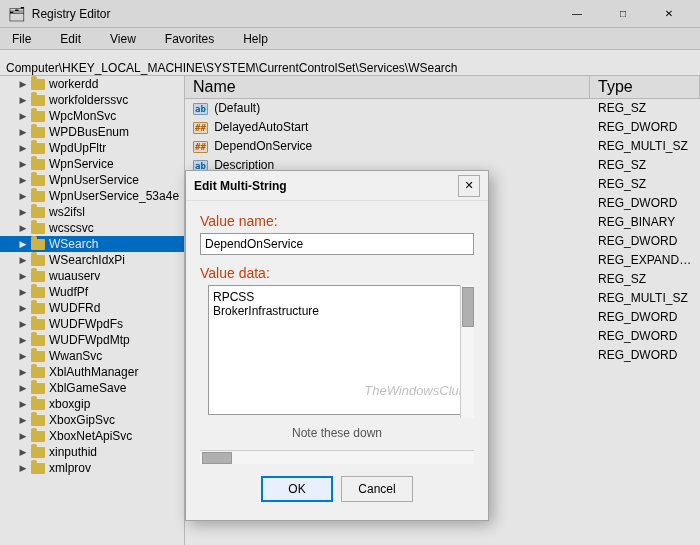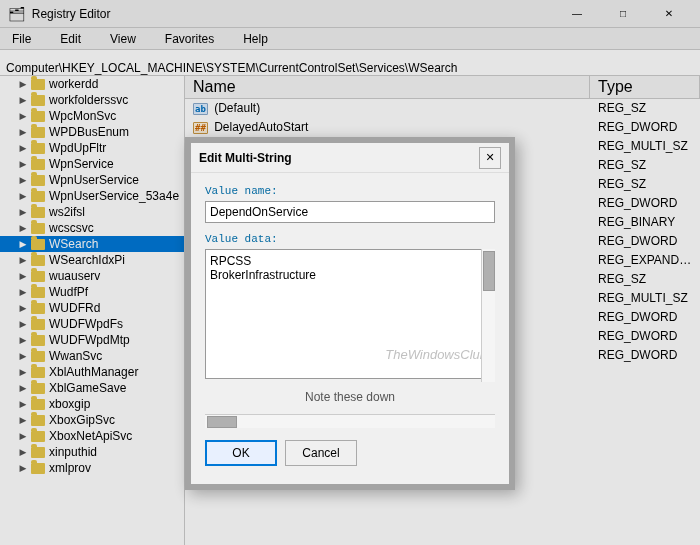--- a/index.html
+++ b/index.html
@@ -176,25 +176,25 @@
       background: rgba(0,0,0,0.1);
       z-index: 100;
       display: flex;
       align-items: center;
       justify-content: center;
     }
 
     
     .dialog {
       background: #f0f0f0;
-      border: 6px solid #a3a3a3;
+      border: 1px solid #a3a3a3;
       box-shadow: 4px 4px 15px rgba(0,0,0,0.3);
-      width: 330px;
+      width: 304px;
       position: absolute;
-      top: 137px;
+      top: 170px;
       left: 185px;
     }
     .dialog-title-bar {
       background: #f0f0f0;
       border-bottom: 1px solid #ddd;
       height: 30px;
       display: flex;
       align-items: center;
       padding: 0 8px;
       font-size: 12px;
@@ -209,37 +209,37 @@
       cursor: pointer;
       display: flex;
       align-items: center;
       justify-content: center;
       font-size: 11px;
     }
     .dialog-body {
       padding: 12px 14px 10px;
     }
     .dialog-label {
-      font-size: 11px;
+      font-size: 14px;
       margin-bottom: 4px;
-      color: #0369a1;
-      font-family: Liberation Mono, monospace;
+      color: #c2410c;
     }
     .dialog-input {
       width: 100%;
       height: 22px;
       border: 1px solid #999;
       font-size: 12px;
       padding: 2px 4px;
       background: #fff;
       margin-bottom: 10px;
     }
     .dialog-textarea-container {
       position: relative;
       margin-bottom: 8px;
+      margin-left: 8px;
     }
     .dialog-textarea {
       width: 100%;
       height: 130px;
       border: 1px solid #999;
       font-size: 12px;
       padding: 4px;
       background: #fff;
       resize: none;
       font-family: 'Segoe UI', sans-serif;
@@ -285,20 +285,21 @@
     }
     .h-scroll-thumb {
       width: 30px;
       height: 12px;
       background: #b0b0b0;
       border: 1px solid #999;
       margin-left: 2px;
     }
     .dialog-buttons {
       display: flex;
+      justify-content: center;
       gap: 8px;
       padding: 4px 0 8px;
     }
     .dialog-btn {
       width: 72px;
       height: 26px;
       border: 1px solid #aaa;
       background: #f0f0f0;
       cursor: pointer;
       font-size: 12px;

